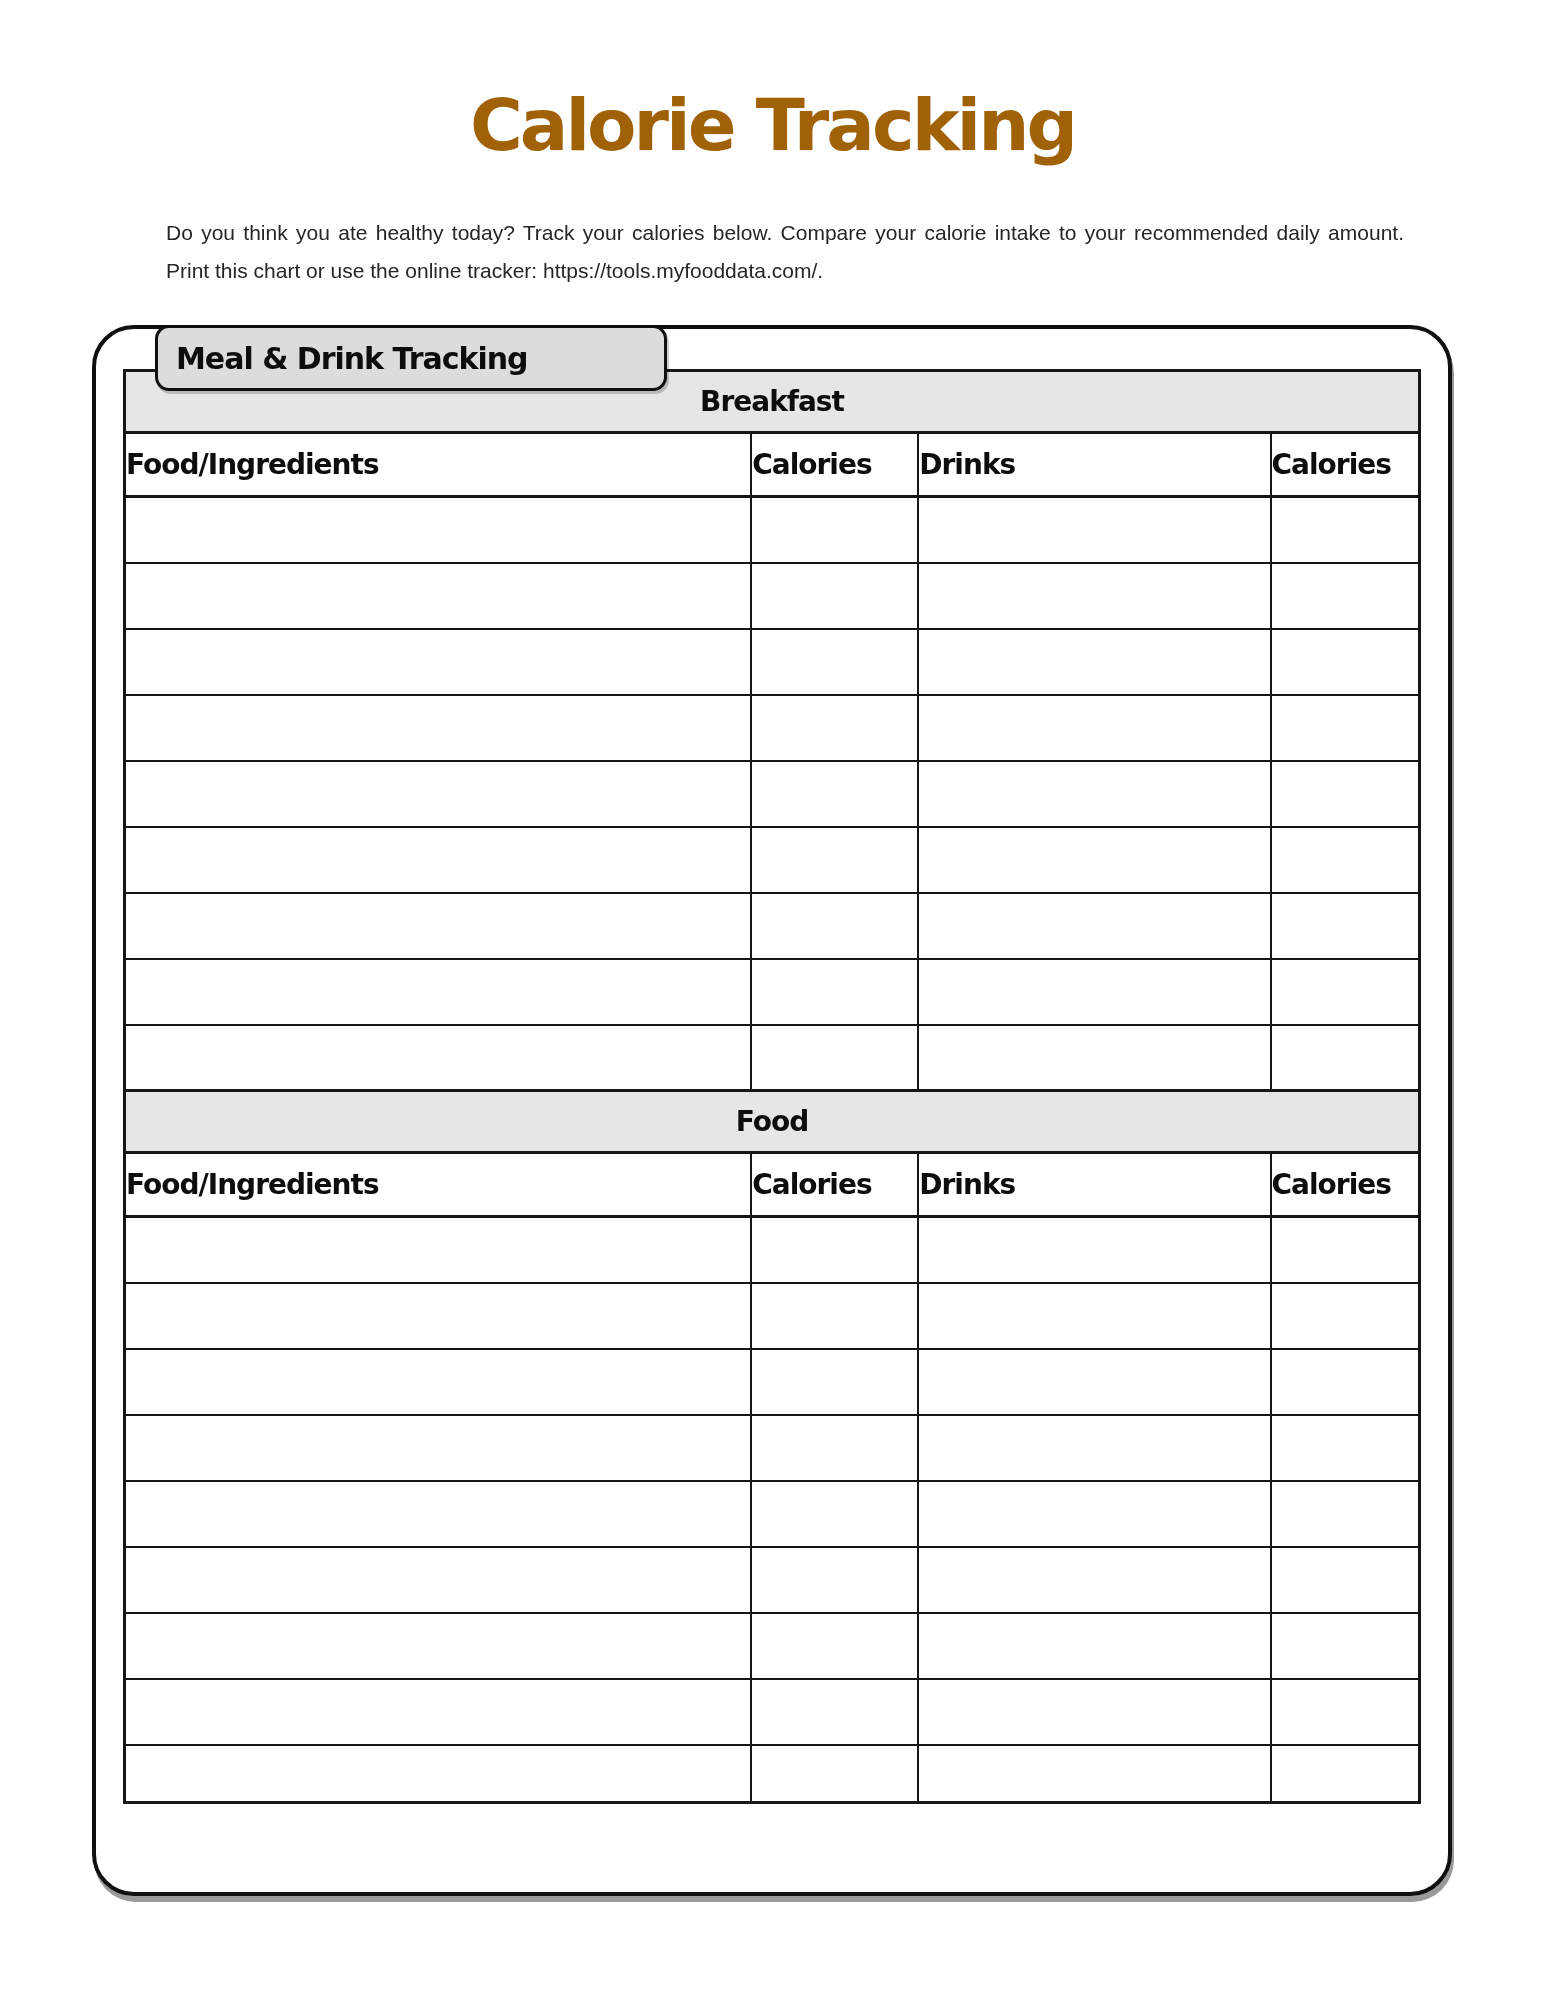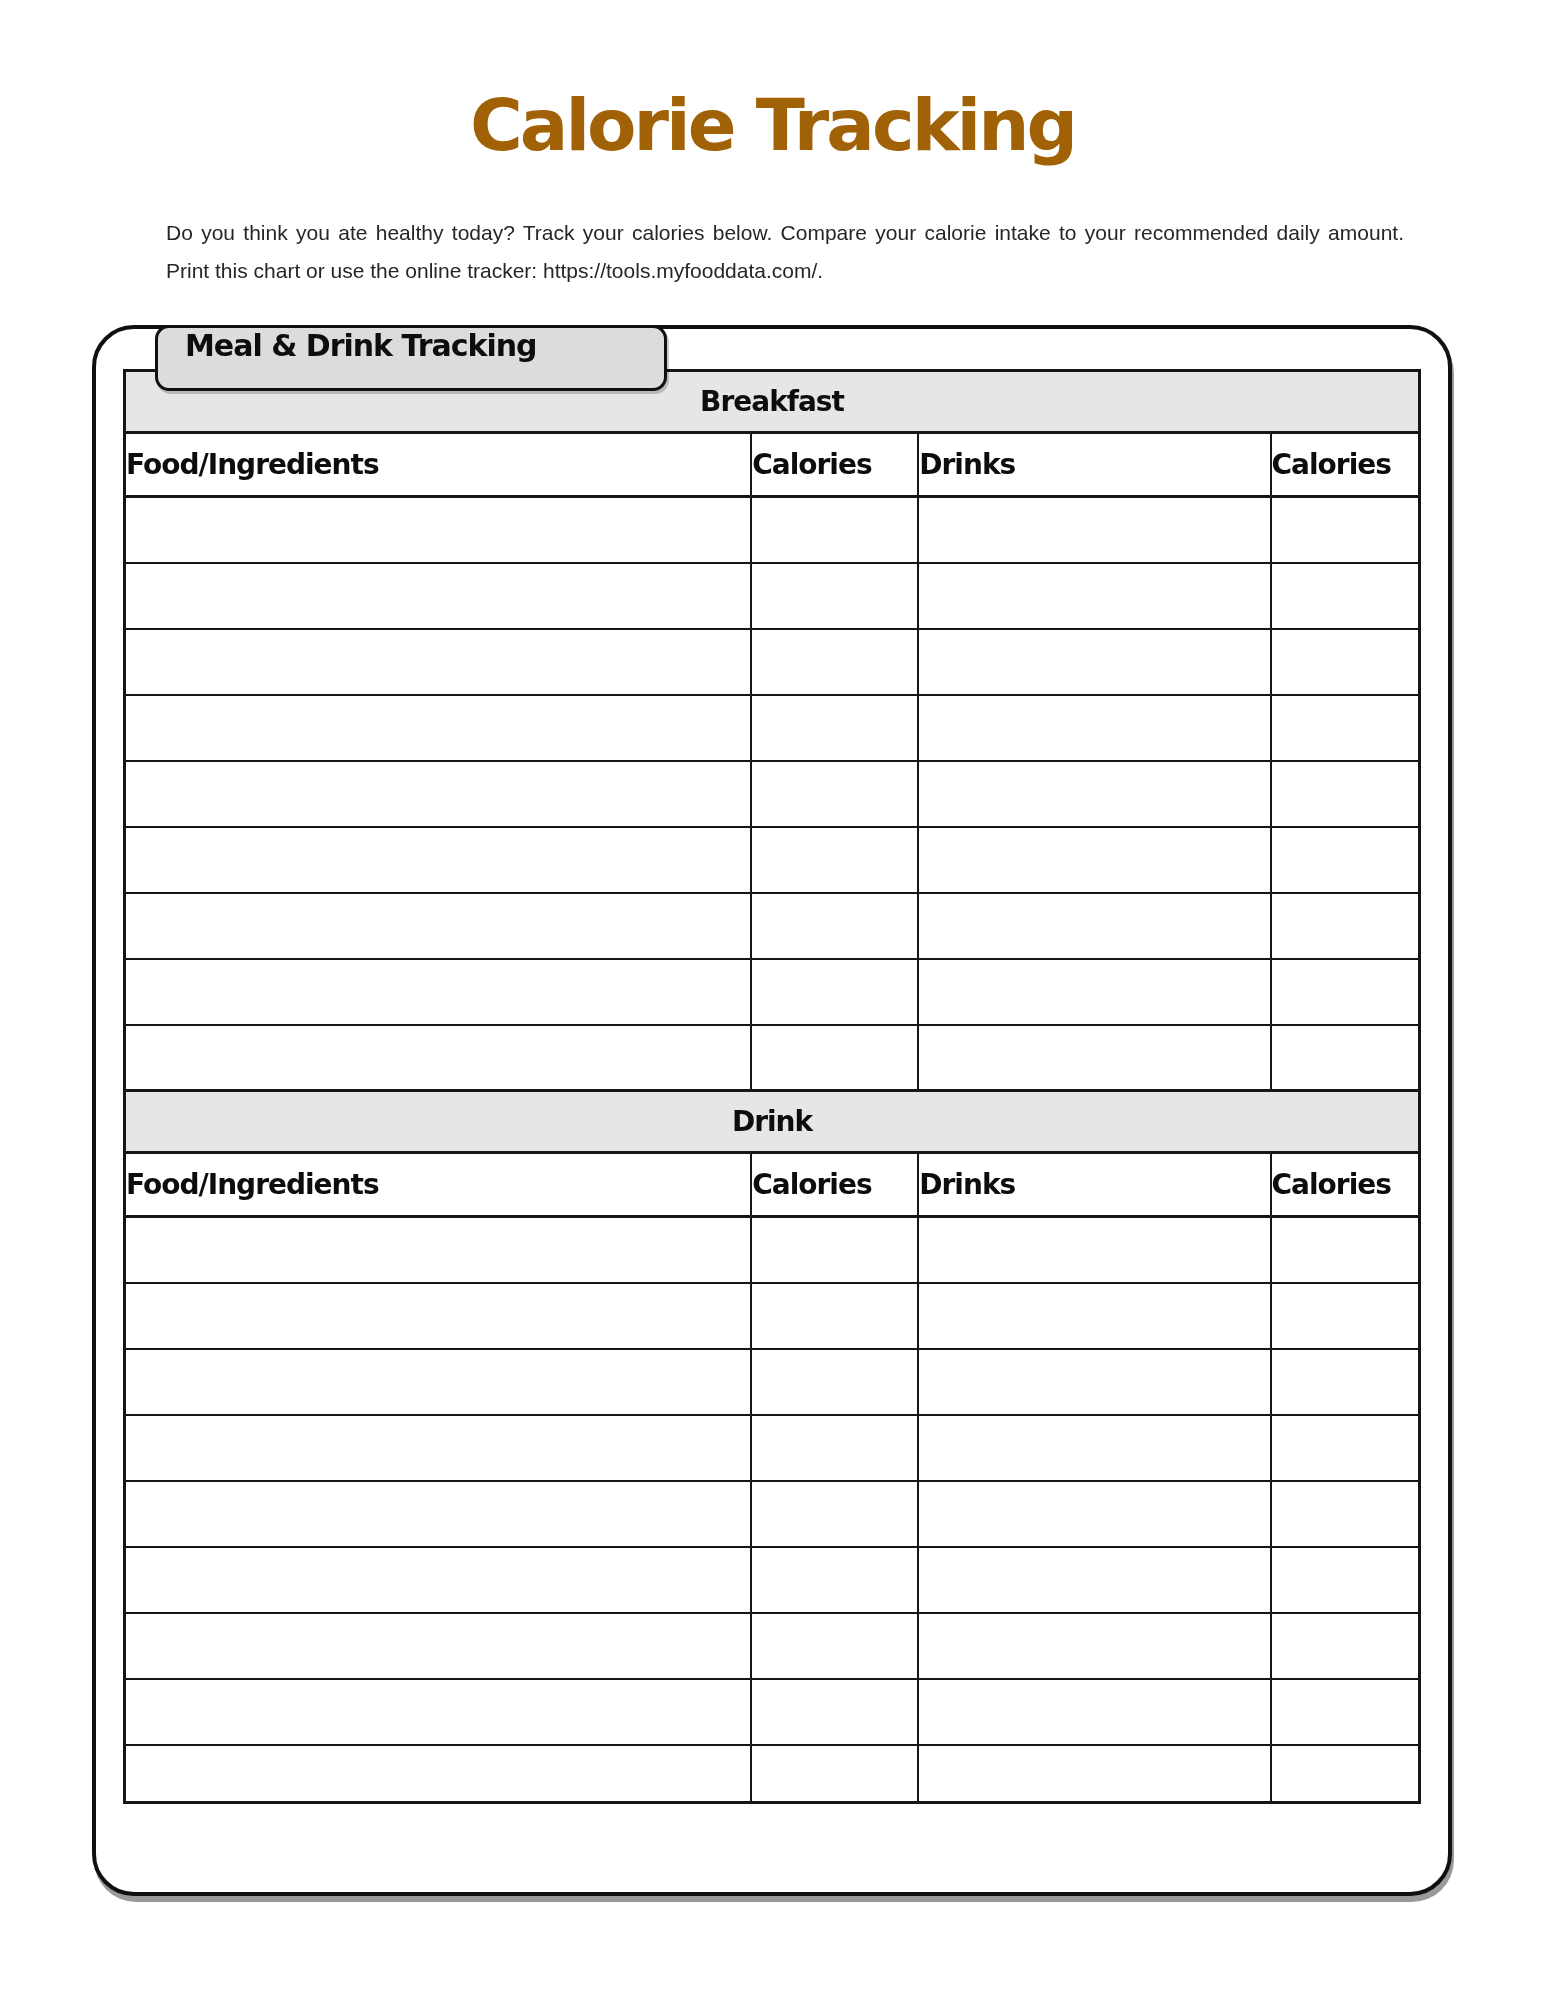--- a/index.html
+++ b/index.html
@@ -37,22 +37,22 @@
     height: 1610px;
   }
   .tab {
     position: absolute;
     top: 0; left: 63px;
     width: 512px; height: 66px;
     background: #dcdcdc;
     border: 3px solid #101010;
     border-radius: 14px;
     box-shadow: 2px 3px 0 rgba(0,0,0,0.20);
-    display: flex; align-items: flex-start;
-    padding-left: 27px;
+    display: flex; align-items: center;
+    padding-left: 18px;
     z-index: 2;
     font-family: "DejaVu Sans", sans-serif;
     font-weight: bold;
     font-size: 30px;
     letter-spacing: -1px;
     color: #0d0d0d;
   }
   .panel {
     position: relative;
     margin-top: 35px;
@@ -175,21 +175,21 @@
             <td></td>
             <td></td>
           </tr>
           <tr class="row">
             <td></td>
             <td></td>
             <td></td>
             <td></td>
           </tr>
           <tr class="band">
-            <th colspan="4">Drink</th>
+            <th colspan="4">Food</th>
           </tr>
           <tr class="cols">
             <th>Food/Ingredients</th>
             <th>Calories</th>
             <th>Drinks</th>
             <th>Calories</th>
           </tr>
           <tr class="row">
             <td></td>
             <td></td>

